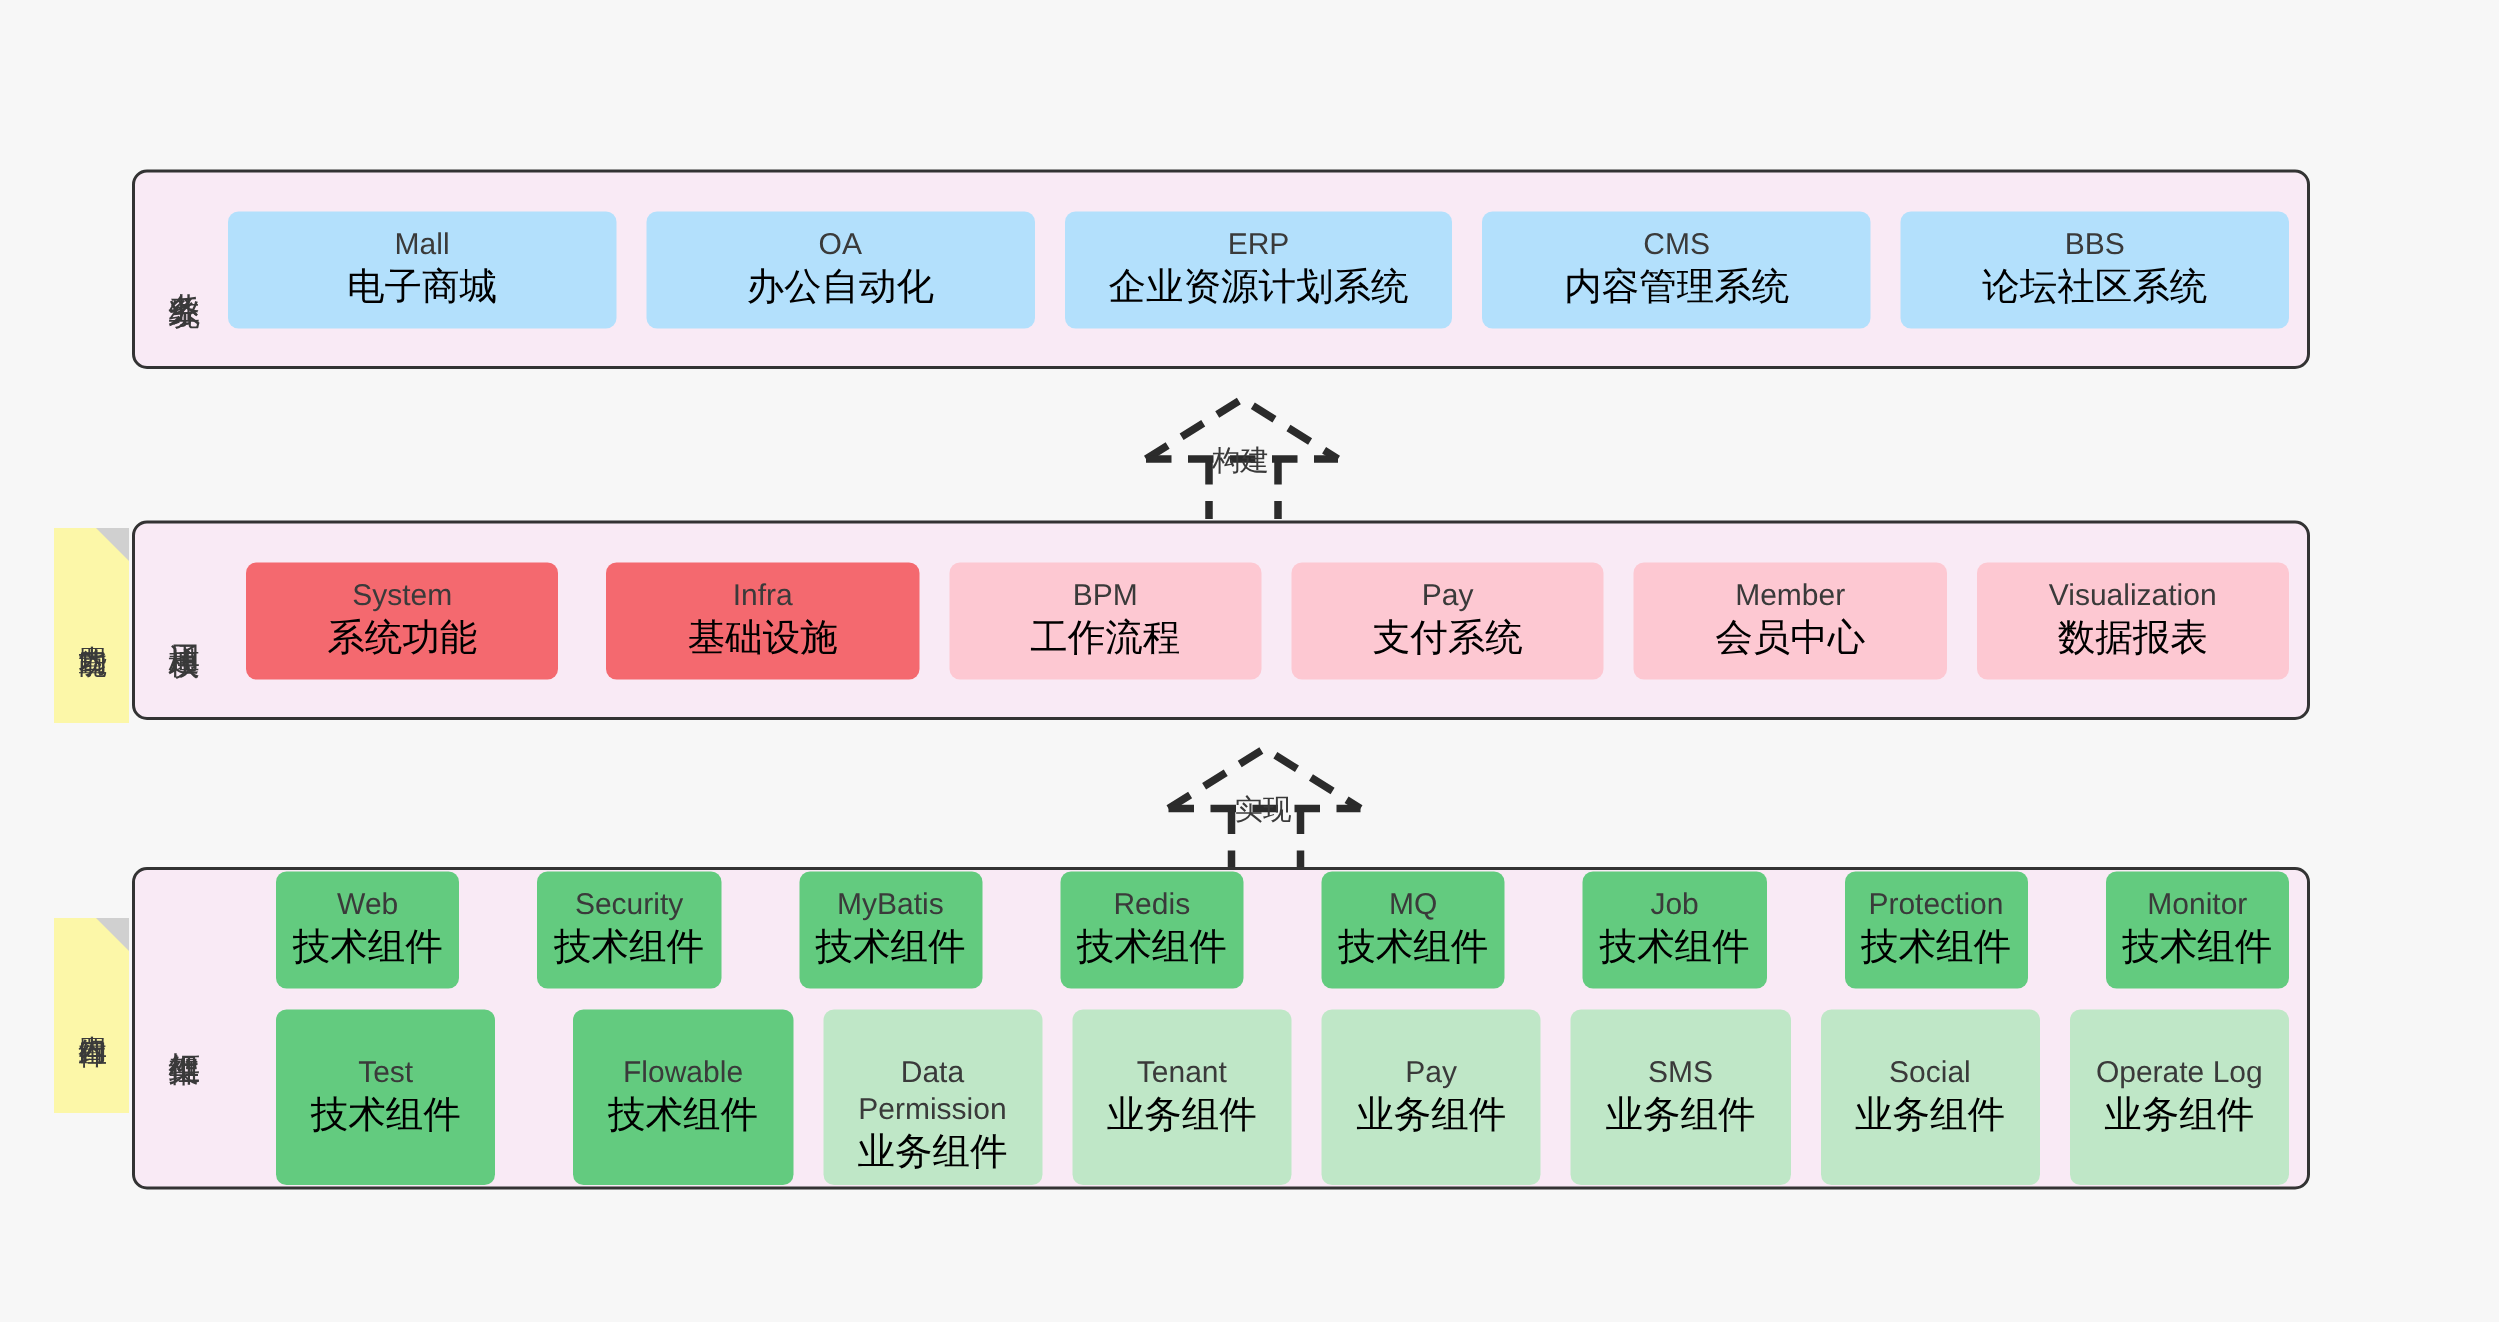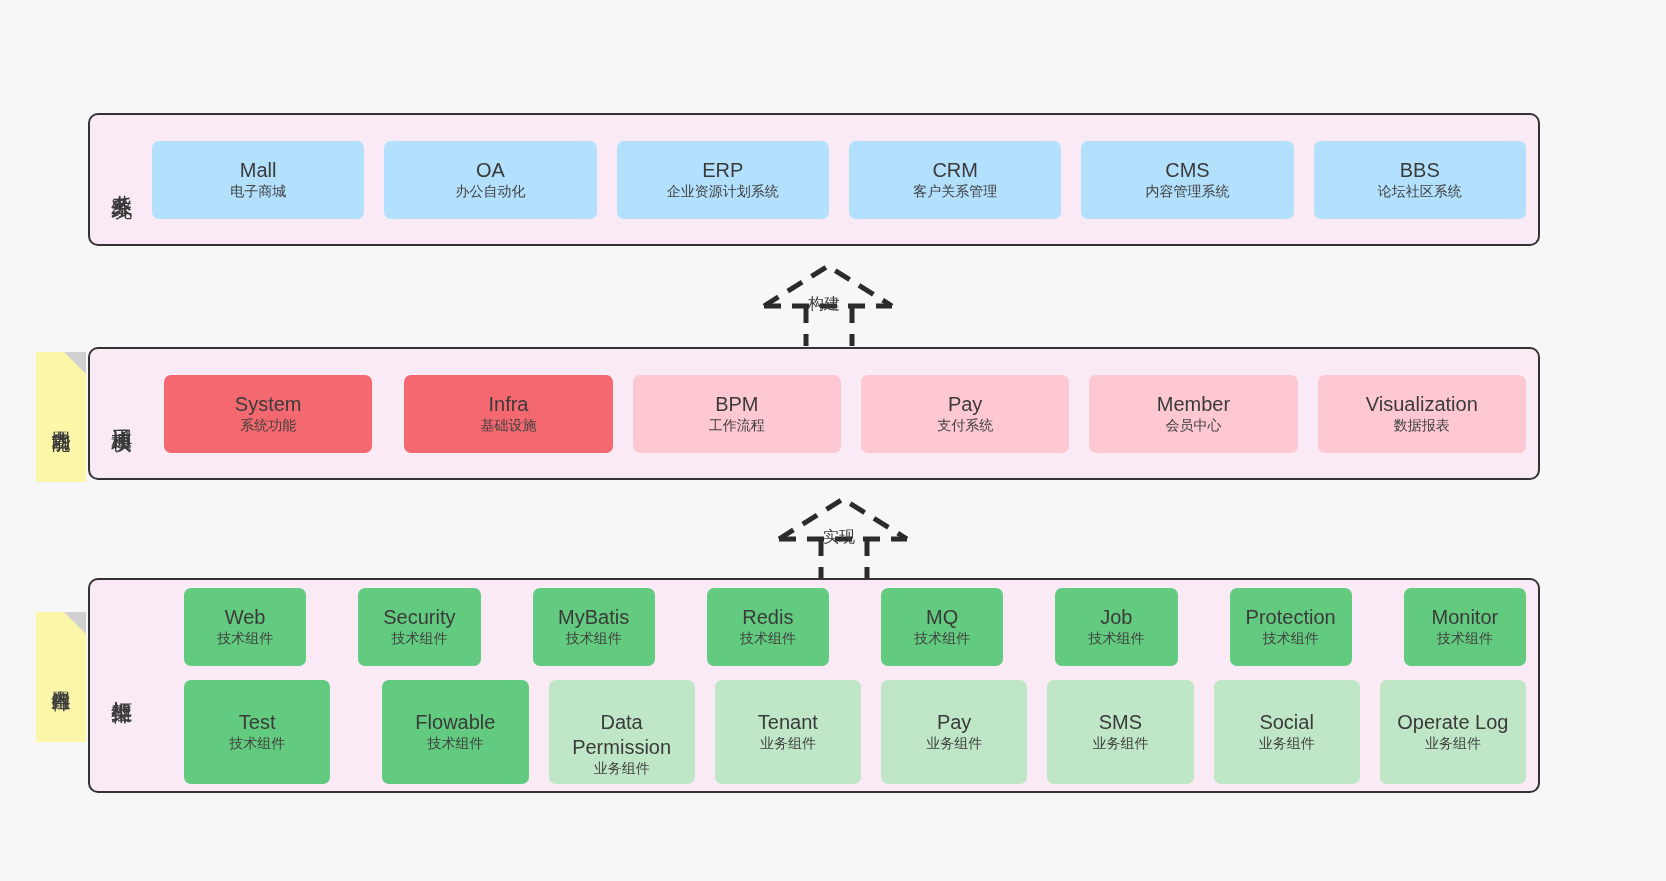--- a/index.html
+++ b/index.html
@@ -78,22 +78,22 @@
     padding: 6px 4px;
     line-height: 1.26;
   }
   .node .n-en {
     font-size: 20px;
     color: #3a3a3a;
     white-space: nowrap;
   }
   .node .n-en.wrap { white-space: normal; margin-top: 24px; }
   .node .n-cn {
-    font-size: 14px;
-    color: #404040;
+    font-size: 25px;
+    color: #000000;
   }
 
   .node.blue        { background: #b3e0fc; align-items: center; }
   .node.red         { background: #f4696f; margin-left: 12px; }
   .node.pinklight   { background: #fdc8d2; }
   .node.green       { background: #63cb7f; margin-left: 32px; }
   .node.greenlight  { background: #bfe7c7; }
 
   
   .note {
@@ -127,21 +127,21 @@
   }
 
   
   .arrow {
     position: absolute;
     pointer-events: none;
   }
   .arrow svg { display: block; overflow: visible; }
   .arrow-label {
     position: absolute;
-    font-size: 16px;
+    font-size: 19px;
     color: #3a3a3a;
     background: transparent;
     white-space: nowrap;
     user-select: none;
   }
 </style>
 </head>
 <body>
 
 <div id="canvas">
@@ -154,24 +154,20 @@
             <div class="n-en">Mall</div>
             <div class="n-cn">电子商城</div>
           </div>
           <div class="node blue">
             <div class="n-en">OA</div>
             <div class="n-cn">办公自动化</div>
           </div>
           <div class="node blue">
             <div class="n-en">ERP</div>
             <div class="n-cn">企业资源计划系统</div>
-          </div>
-          <div class="node blue">
-            <div class="n-en">CRM</div>
-            <div class="n-cn">客户关系管理</div>
           </div>
           <div class="node blue">
             <div class="n-en">CMS</div>
             <div class="n-cn">内容管理系统</div>
           </div>
           <div class="node blue">
             <div class="n-en">BBS</div>
             <div class="n-cn">论坛社区系统</div>
           </div>
         </div>

